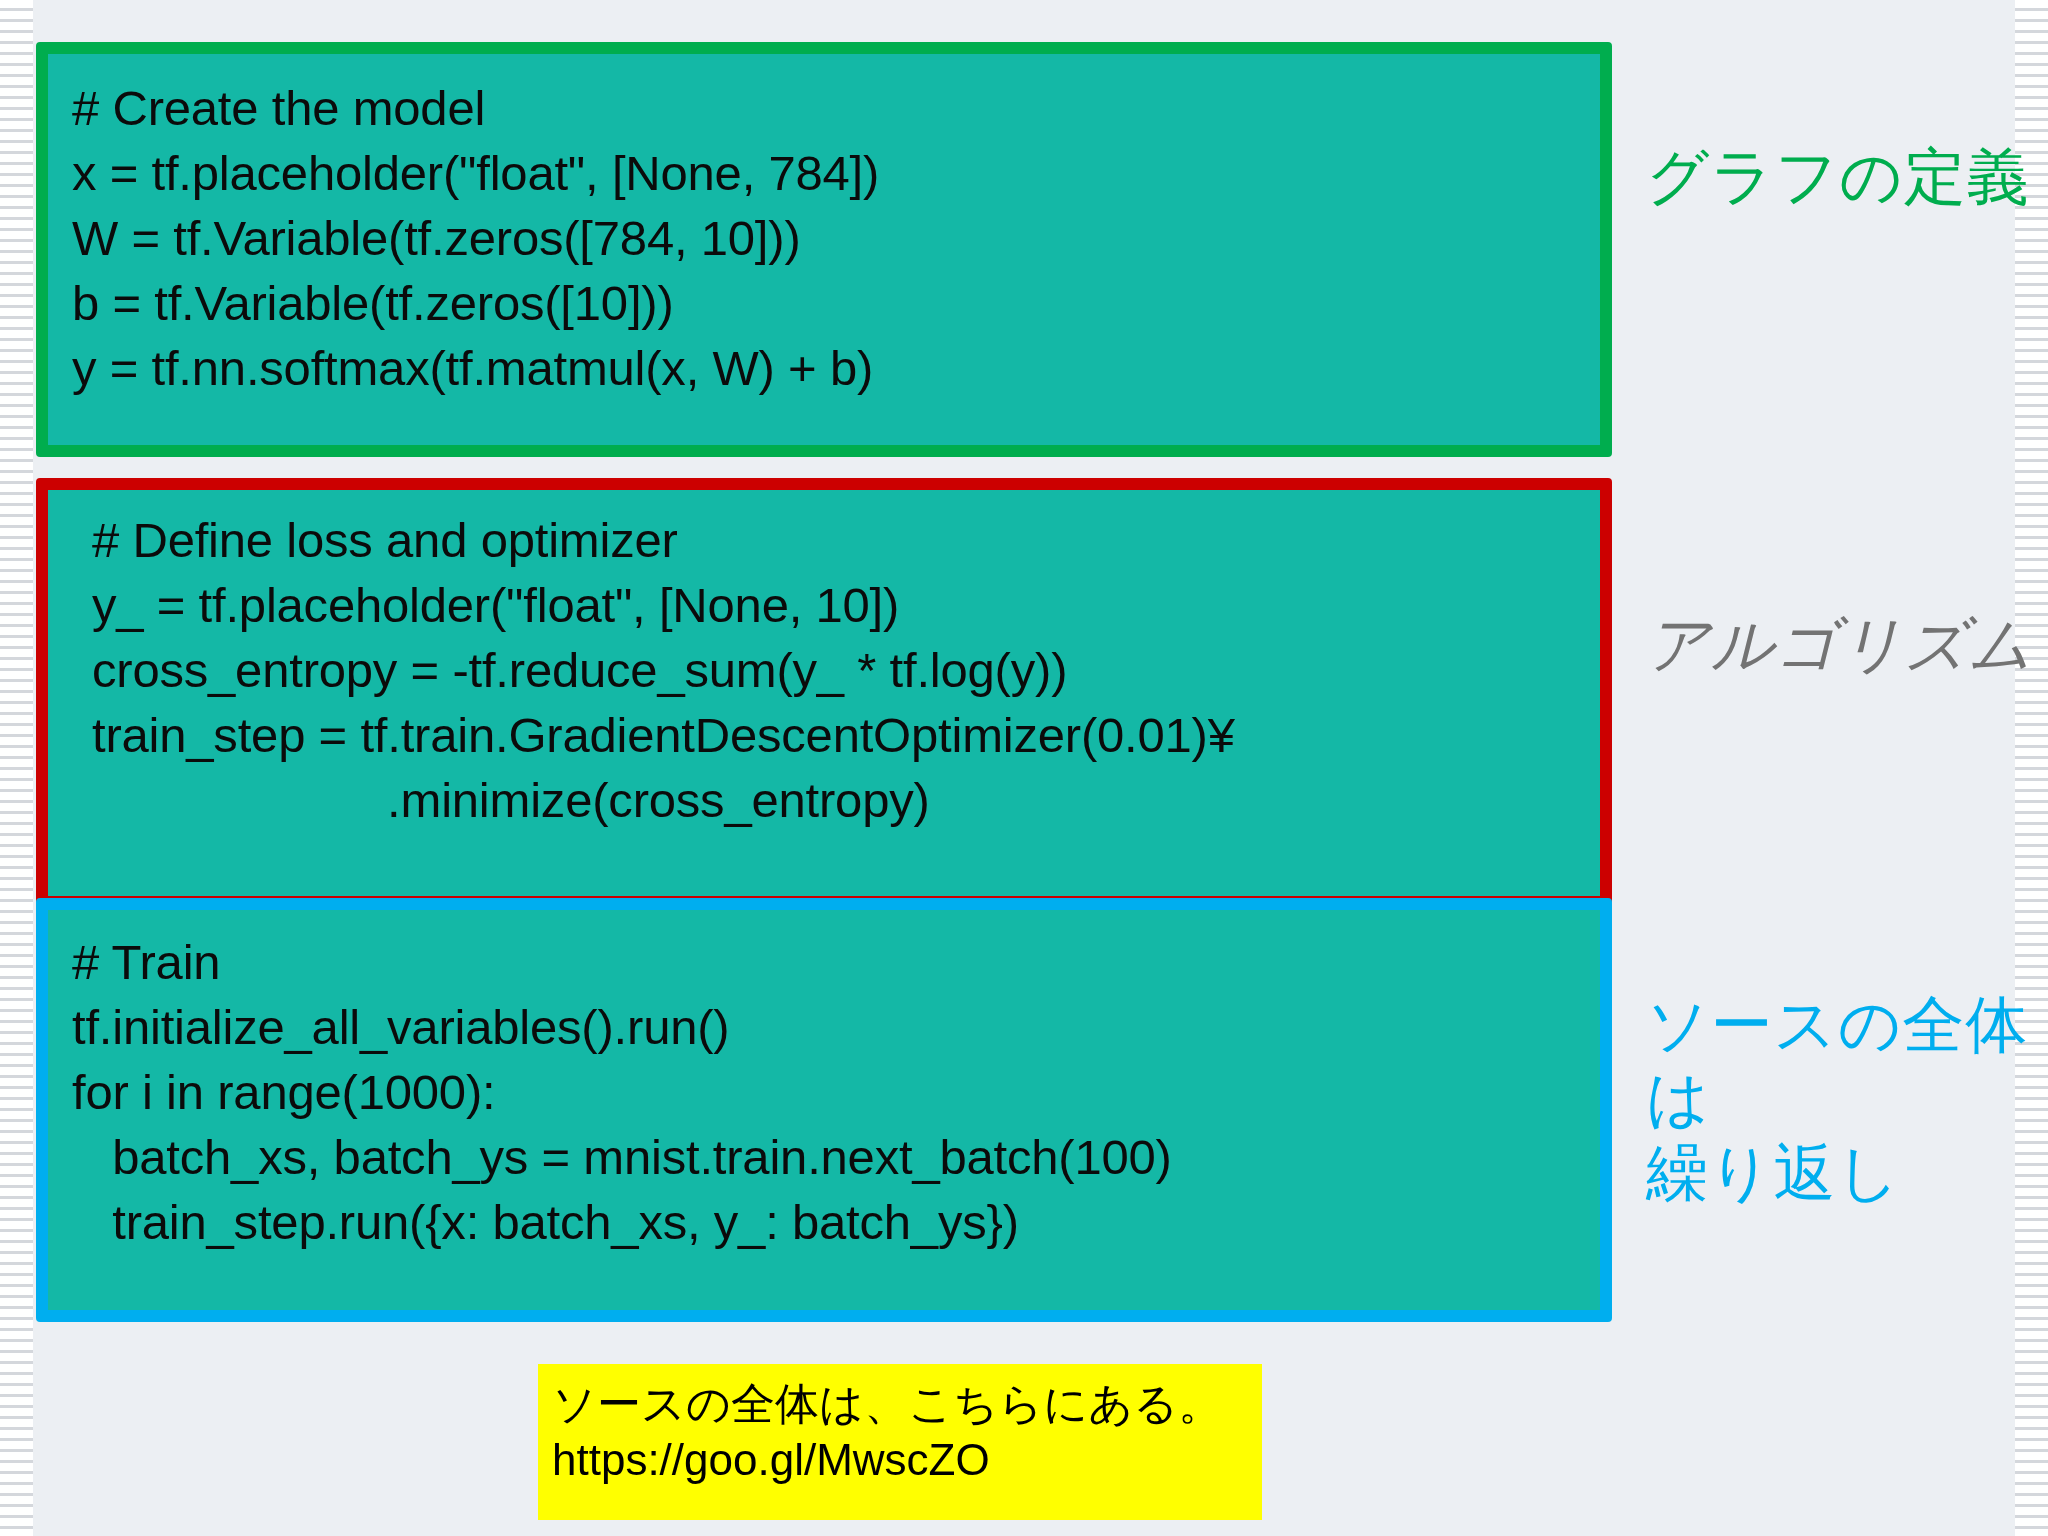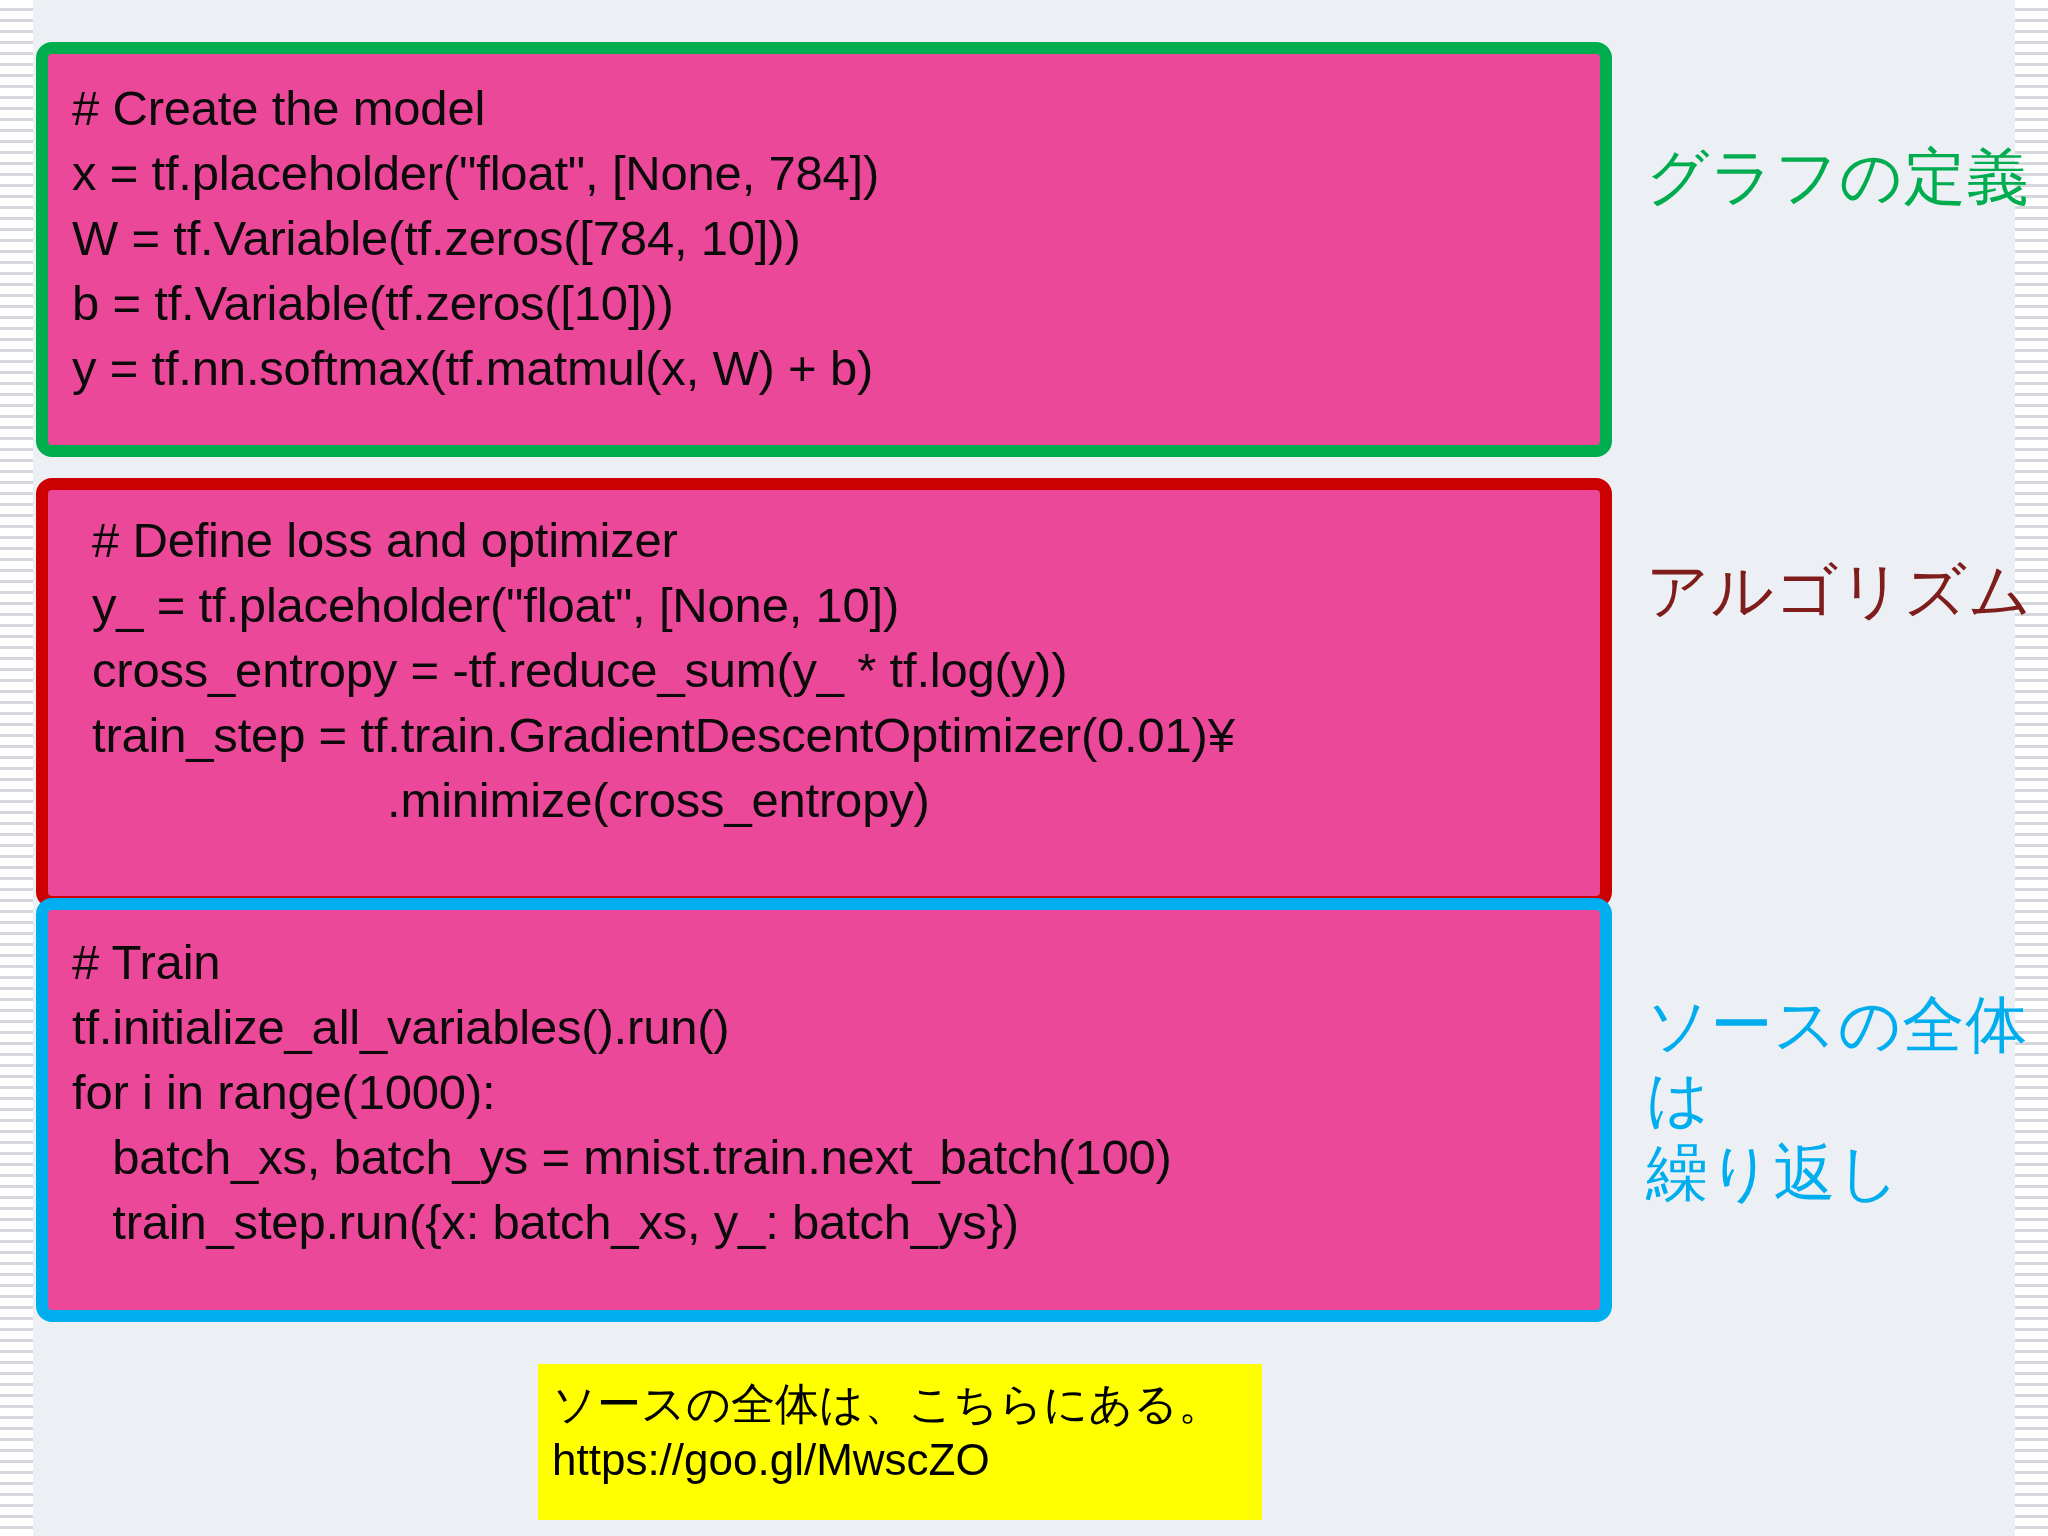--- a/index.html
+++ b/index.html
@@ -30,23 +30,23 @@
         #d4d7dc 8px,
         #d4d7dc 11px);
   }
   .stripe-left  { left: 0;     width: 33px; }
   .stripe-right { left: 2015px; width: 33px; }
 
   
   .code-box {
     position: absolute;
     box-sizing: border-box;
-    background: #ec4899;
+    background: #14b8a6;
     border-style: solid;
-    border-radius: 16px;
+    border-radius: 4px;
     overflow: hidden;
   }
   .code-text {
     margin: 0;
     white-space: pre;
     color: #0b0b0b;
     font-family: "Liberation Sans", "DejaVu Sans", sans-serif;
     font-size: 49px;
     line-height: 65px;
     letter-spacing: -0.2px;
@@ -80,21 +80,21 @@
   
   .annot {
     position: absolute;
     font-size: 62px;
     line-height: 74px;
     font-weight: 500;
     white-space: pre-line;
     letter-spacing: 1px;
   }
   #annot-graph { left: 1646px; top: 140px;  color: #00ad4e; }
-  #annot-algo  { left: 1646px; top: 554px;  color: #7f1d1d; }
+  #annot-algo  { left: 1646px; top: 608px;  color: #737373; font-style: italic; }
   #annot-train { left: 1646px; top: 988px;  color: #00aeef; }
 
   
   #source-note {
     position: absolute;
     left: 538px;
     top: 1364px;
     width: 724px;
     box-sizing: border-box;
     background: #ffff00;

